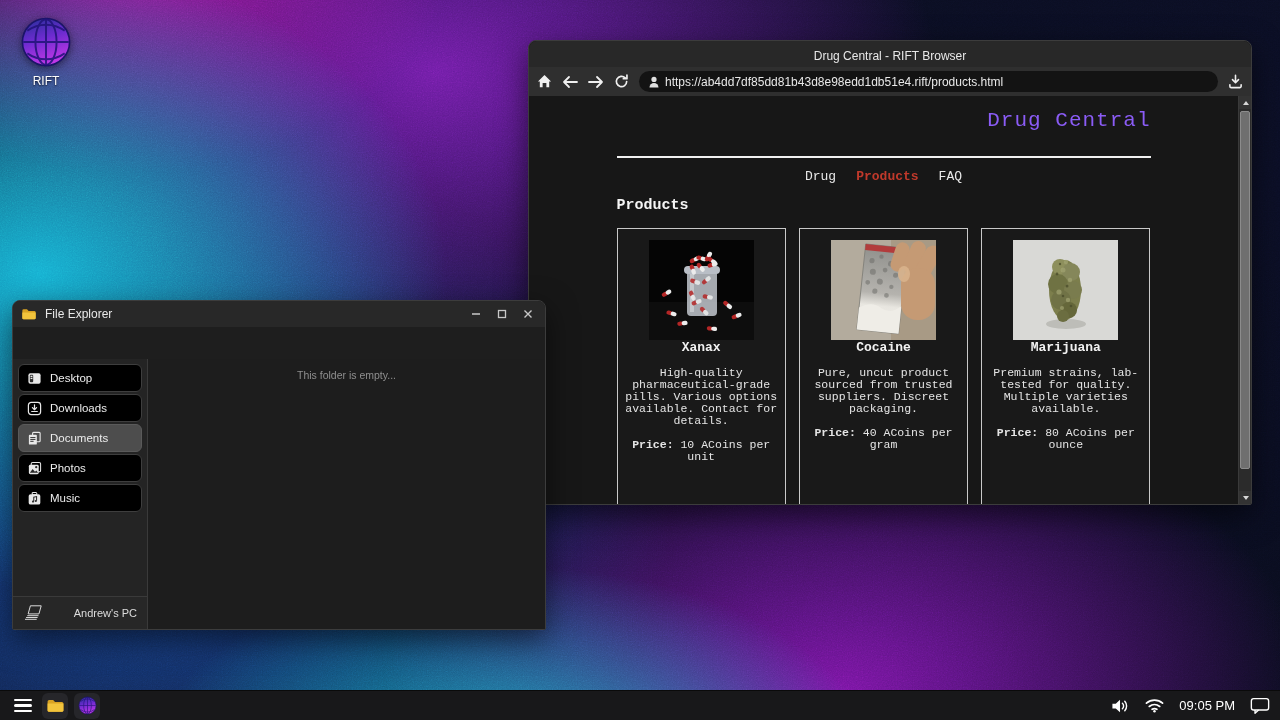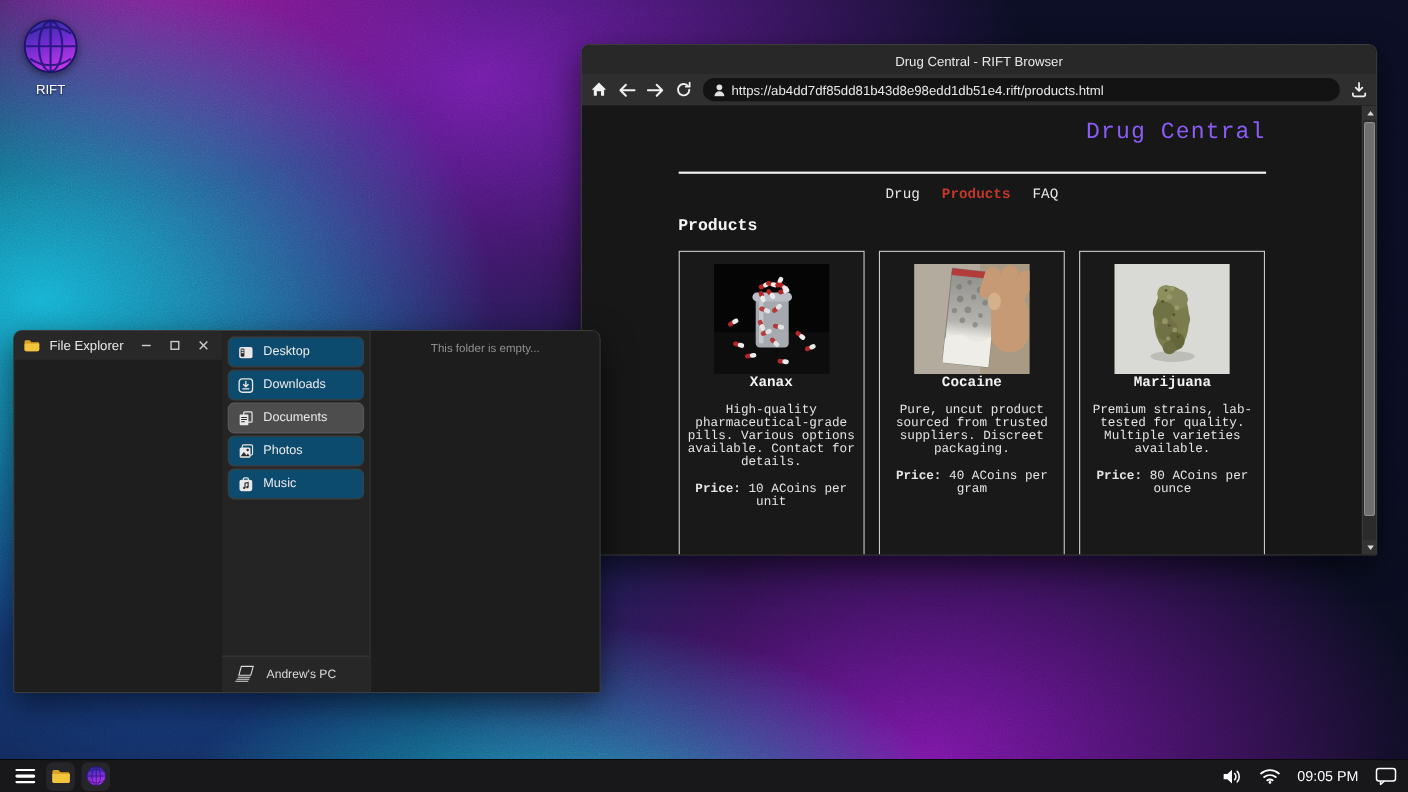--- a/index.html
+++ b/index.html
@@ -61,28 +61,28 @@
 
   
   .vscroll { width:13px; height:100%; background:#2b2b2b; border-left:1px solid #3a3a3a; position:relative; flex:0 0 13px; }
   .vs-btn { position:absolute; left:0; width:13px; height:13px; background:#333; display:flex; align-items:center; justify-content:center; cursor:pointer; }
   .vs-btn.up { top:0; } .vs-btn.down { bottom:0; }
   .tri-up { width:0; height:0; border-left:3.5px solid transparent; border-right:3.5px solid transparent; border-bottom:4.5px solid #d8d8d8; }
   .tri-down { width:0; height:0; border-left:3.5px solid transparent; border-right:3.5px solid transparent; border-top:4.5px solid #d8d8d8; }
   .vs-thumb { position:absolute; left:1px; top:15px; width:10px; height:358px; background:#6f6f6f; border:1px solid #8c8c8c; border-radius:2px; cursor:pointer; }
 
   
-  .explorer { left:12px; top:300px; width:534px; height:330px; border-radius:8px 8px 2px 2px; z-index:20; overflow:hidden; display:flex; flex-direction:row; background:#1e1e1e; }
+  .explorer { left:12px; top:300px; width:534px; height:330px; border-radius:8px 8px 2px 2px; z-index:20; overflow:hidden; display:flex; flex-direction:column; background:#1e1e1e;gap:32px; }
   .fe-body { flex:1; display:flex; min-height:0; }
   .fe-sidebar { width:135px; background:#242424; border-right:1px solid #3a3a3a; display:flex; flex-direction:column; padding-top:4px; }
-  .fe-item { height:28px; margin:1px 5px; border:1px solid #3e3e3e; border-radius:6px; background:#0c4a6e; display:flex; align-items:center; gap:8px; padding:0 8px; cursor:pointer; }
+  .fe-item { height:28px; margin:1px 5px; border:1px solid #3e3e3e; border-radius:6px; background:#000000; display:flex; align-items:center; gap:8px; padding:0 8px; cursor:pointer; }
   .fe-item.selected { background:#4d4d4d; border-color:#5a5a5a; }
   .fe-item .fe-label { color:#ececec; font-size:11.5px; }
   .fe-sb-spacer { flex:1; }
-  .fe-device { height:33px; border-top:1px solid #3a3a3a; background:#272727; display:flex; align-items:center; gap:8px; padding:0 10px; cursor:pointer; }
+  .fe-device { height:33px; border-top:1px solid #3a3a3a; background:#272727; display:flex; align-items:center; gap:8px; padding:0 10px; cursor:pointer;justify-content:space-between; }
   .fe-device .fe-label { color:#dcdcdc; font-size:11px; }
   .fe-main { flex:1; background:#1d1d1d; text-align:center; }
   .fe-empty { margin-top:10px; color:#8f8f8f; font-size:10.5px; }
 
   
   .taskbar { position:absolute; left:0; right:0; bottom:0; height:30px; background:#18181a; border-top:1px solid #0a0a0a; display:flex; align-items:center; padding:0 10px; z-index:30; }
   .tb-left { display:flex; align-items:center; gap:6px; }
   .menu-btn { width:26px; height:24px; display:flex; flex-direction:column; justify-content:center; gap:3px; cursor:pointer; padding:0 4px; }
   .menu-btn span { display:block; height:2.5px; background:#fff; border-radius:2px; }
   .task-btn { width:26px; height:26px; border-radius:6px; background:#26262a; display:flex; align-items:center; justify-content:center; cursor:pointer; }

